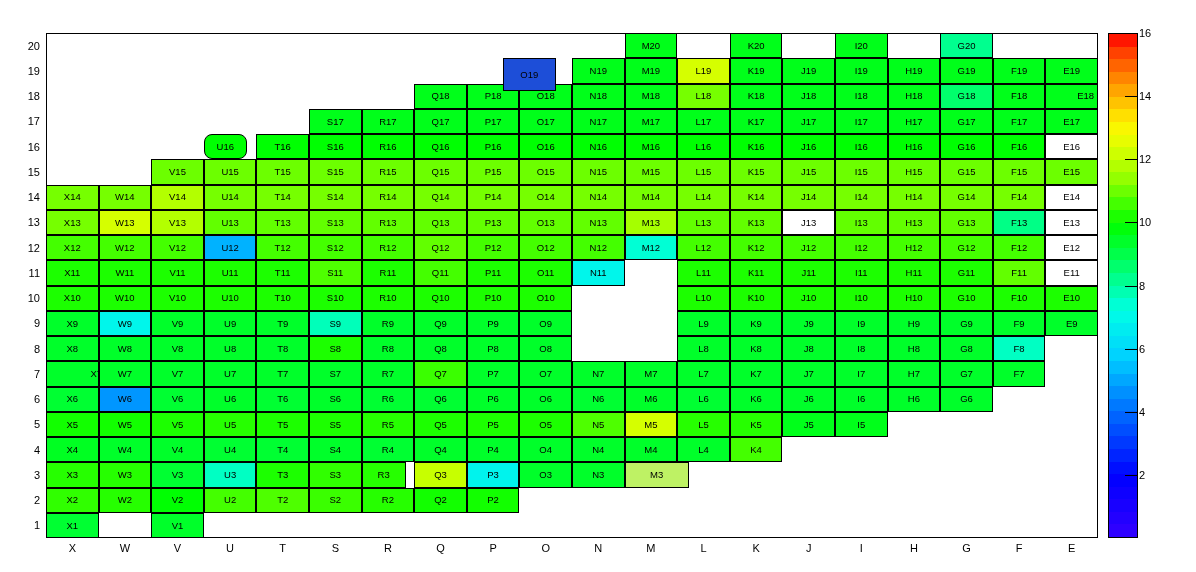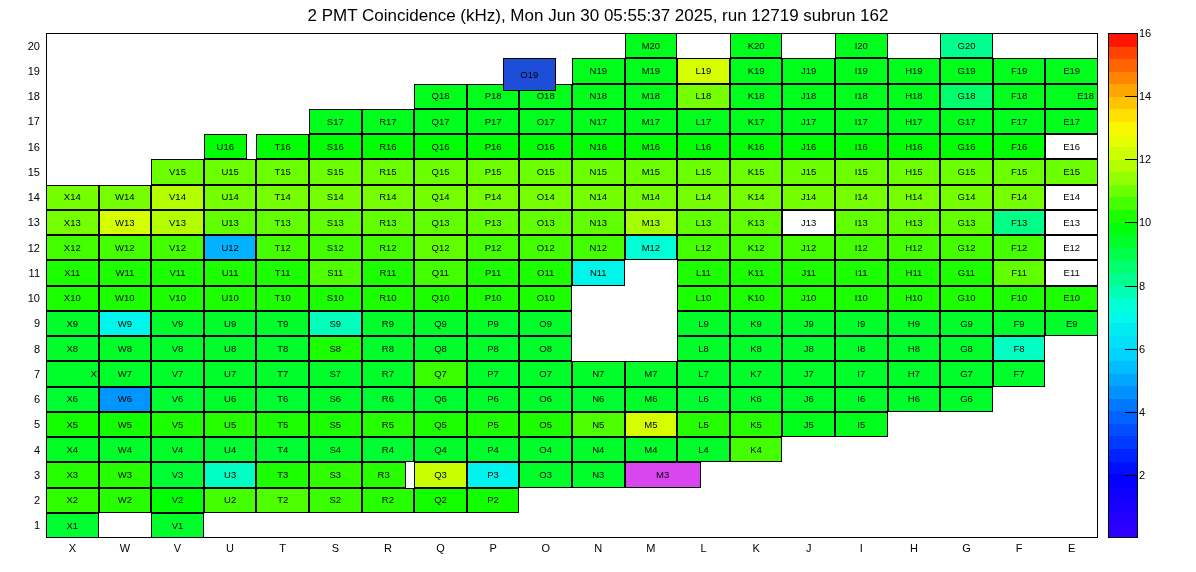--- a/index.html
+++ b/index.html
@@ -107,21 +107,20 @@
     width: 13px;
     height: 1px;
     background: #000000;
   }
 </style>
 </head>
 <body>
 
 <div id="root">
 
-  <div id="title">2 PMT Coincidence (kHz), Mon Jun 30 05:55:37 2025, run 12719 subrun 162</div>
 
   <div id="plot">
     <div id="grid"></div>
   <div class="cell" style="left: 0px; top: 479.75px; width: 52.6px; height: 25.25px; background: rgb(0, 255, 50);">X1</div>
       <div class="cell" style="left: 105.2px; top: 479.75px; width: 52.6px; height: 25.25px; background: rgb(0, 255, 42);">V1</div>
       <div class="cell" style="left: 0px; top: 454.5px; width: 52.6px; height: 25.25px; background: rgb(48, 255, 0);">X2</div>
       <div class="cell" style="left: 52.6px; top: 454.5px; width: 52.6px; height: 25.25px; background: rgb(38, 255, 0);">W2</div>
       <div class="cell" style="left: 105.2px; top: 454.5px; width: 52.6px; height: 25.25px; background: rgb(0, 255, 2);">V2</div>
       <div class="cell" style="left: 157.8px; top: 454.5px; width: 52.6px; height: 25.25px; background: rgb(68, 255, 0);">U2</div>
       <div class="cell" style="left: 210.4px; top: 454.5px; width: 52.6px; height: 25.25px; background: rgb(78, 255, 0);">T2</div>
@@ -133,21 +132,21 @@
       <div class="cell" style="left: 52.6px; top: 429.25px; width: 52.6px; height: 25.25px; background: rgb(38, 255, 0);">W3</div>
       <div class="cell" style="left: 105.2px; top: 429.25px; width: 52.6px; height: 25.25px; background: rgb(0, 255, 50);">V3</div>
       <div class="cell" style="left: 157.8px; top: 429.25px; width: 52.6px; height: 25.25px; background: rgb(0, 255, 195);">U3</div>
       <div class="cell" style="left: 210.4px; top: 429.25px; width: 52.6px; height: 25.25px; background: rgb(28, 255, 0);">T3</div>
       <div class="cell" style="left: 263px; top: 429.25px; width: 52.6px; height: 25.25px; background: rgb(48, 255, 0);">S3</div>
       <div class="cell" style="left: 315.6px; top: 429.25px; width: 44px; height: 25.25px; background: rgb(38, 255, 0);">R3</div>
       <div class="cell" style="left: 368.2px; top: 429.25px; width: 52.6px; height: 25.25px; background: rgb(199, 255, 0);">Q3</div>
       <div class="cell" style="left: 420.8px; top: 429.25px; width: 52.6px; height: 25.25px; background: rgb(0, 243, 237);">P3</div>
       <div class="cell" style="left: 473.4px; top: 429.25px; width: 52.6px; height: 25.25px; background: rgb(0, 255, 42);">O3</div>
       <div class="cell" style="left: 526px; top: 429.25px; width: 52.6px; height: 25.25px; background: rgb(0, 255, 42);">N3</div>
-      <div class="cell" style="left: 578.6px; top: 429.25px; width: 76px; height: 25.25px; background: #d946ef;">M3</div>
+      <div class="cell" style="left: 578.6px; top: 429.25px; width: 64px; height: 25.25px; background: #bef264;">M3</div>
       <div class="cell" style="left: 0px; top: 404px; width: 52.6px; height: 25.25px; background: rgb(0, 255, 34);">X4</div>
       <div class="cell" style="left: 52.6px; top: 404px; width: 52.6px; height: 25.25px; background: rgb(0, 255, 42);">W4</div>
       <div class="cell" style="left: 105.2px; top: 404px; width: 52.6px; height: 25.25px; background: rgb(0, 255, 42);">V4</div>
       <div class="cell" style="left: 157.8px; top: 404px; width: 52.6px; height: 25.25px; background: rgb(0, 255, 50);">U4</div>
       <div class="cell" style="left: 210.4px; top: 404px; width: 52.6px; height: 25.25px; background: rgb(0, 255, 50);">T4</div>
       <div class="cell" style="left: 263px; top: 404px; width: 52.6px; height: 25.25px; background: rgb(0, 255, 42);">S4</div>
       <div class="cell" style="left: 315.6px; top: 404px; width: 52.6px; height: 25.25px; background: rgb(0, 255, 50);">R4</div>
       <div class="cell" style="left: 368.2px; top: 404px; width: 52.6px; height: 25.25px; background: rgb(0, 255, 42);">Q4</div>
       <div class="cell" style="left: 420.8px; top: 404px; width: 52.6px; height: 25.25px; background: rgb(0, 255, 42);">P4</div>
       <div class="cell" style="left: 473.4px; top: 404px; width: 52.6px; height: 25.25px; background: rgb(0, 255, 42);">O4</div>
@@ -351,21 +350,21 @@
       <div class="cell" style="left: 526px; top: 126.25px; width: 52.6px; height: 25.25px; background: rgb(108, 255, 0);">N15</div>
       <div class="cell" style="left: 578.6px; top: 126.25px; width: 52.6px; height: 25.25px; background: rgb(108, 255, 0);">M15</div>
       <div class="cell" style="left: 631.2px; top: 126.25px; width: 52.6px; height: 25.25px; background: rgb(108, 255, 0);">L15</div>
       <div class="cell" style="left: 683.8px; top: 126.25px; width: 52.6px; height: 25.25px; background: rgb(108, 255, 0);">K15</div>
       <div class="cell" style="left: 736.4px; top: 126.25px; width: 52.6px; height: 25.25px; background: rgb(108, 255, 0);">J15</div>
       <div class="cell" style="left: 789px; top: 126.25px; width: 52.6px; height: 25.25px; background: rgb(108, 255, 0);">I15</div>
       <div class="cell" style="left: 841.6px; top: 126.25px; width: 52.6px; height: 25.25px; background: rgb(108, 255, 0);">H15</div>
       <div class="cell" style="left: 894.2px; top: 126.25px; width: 52.6px; height: 25.25px; background: rgb(108, 255, 0);">G15</div>
       <div class="cell" style="left: 946.8px; top: 126.25px; width: 52.6px; height: 25.25px; background: rgb(108, 255, 0);">F15</div>
       <div class="cell" style="left: 999.4px; top: 126.25px; width: 52.6px; height: 25.25px; background: rgb(108, 255, 0);">E15</div>
-      <div class="cell" style="left: 157.8px; top: 101px; width: 43px; height: 25.25px; background: rgb(0, 255, 2);">U16</div>
+      <div class="cell" style="left: 157.8px; top: 101px; width: 43px; height: 25.25px; background: rgb(0, 255, 2); border-radius: 8px;">U16</div>
       <div class="cell" style="left: 210.4px; top: 101px; width: 52.6px; height: 25.25px; background: rgb(0, 255, 2);">T16</div>
       <div class="cell" style="left: 263px; top: 101px; width: 52.6px; height: 25.25px; background: rgb(0, 255, 2);">S16</div>
       <div class="cell" style="left: 315.6px; top: 101px; width: 52.6px; height: 25.25px; background: rgb(0, 255, 2);">R16</div>
       <div class="cell" style="left: 368.2px; top: 101px; width: 52.6px; height: 25.25px; background: rgb(0, 255, 2);">Q16</div>
       <div class="cell" style="left: 420.8px; top: 101px; width: 52.6px; height: 25.25px; background: rgb(0, 255, 2);">P16</div>
       <div class="cell" style="left: 473.4px; top: 101px; width: 52.6px; height: 25.25px; background: rgb(0, 255, 2);">O16</div>
       <div class="cell" style="left: 526px; top: 101px; width: 52.6px; height: 25.25px; background: rgb(0, 255, 2);">N16</div>
       <div class="cell" style="left: 578.6px; top: 101px; width: 52.6px; height: 25.25px; background: rgb(0, 255, 2);">M16</div>
       <div class="cell" style="left: 631.2px; top: 101px; width: 52.6px; height: 25.25px; background: rgb(0, 255, 2);">L16</div>
       <div class="cell" style="left: 683.8px; top: 101px; width: 52.6px; height: 25.25px; background: rgb(0, 255, 2);">K16</div>

